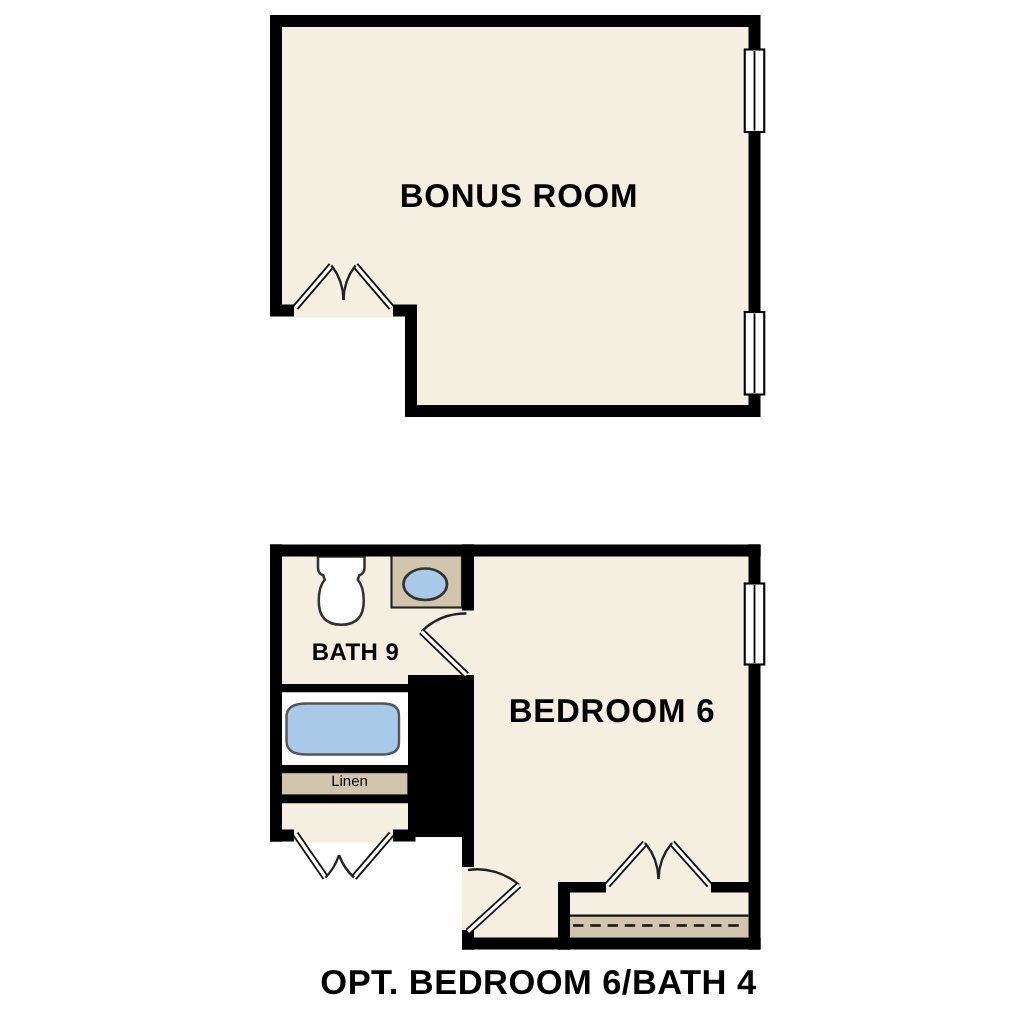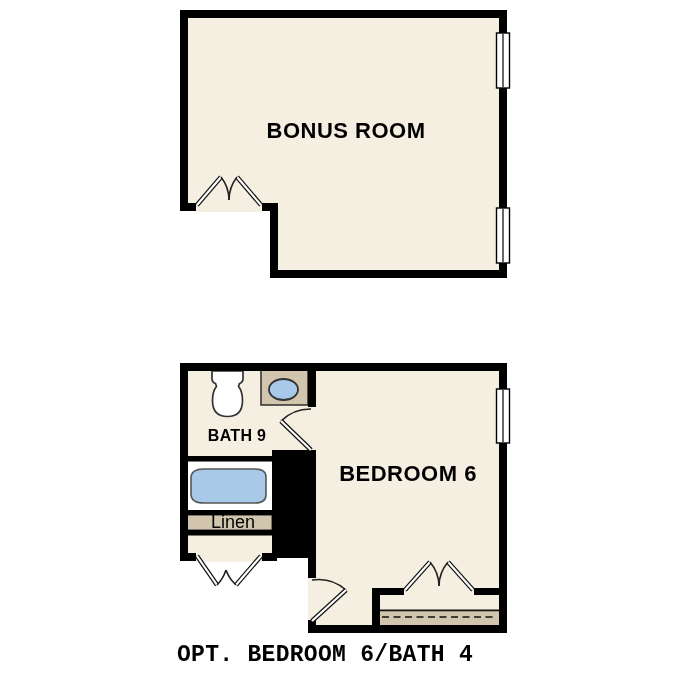--- a/index.html
+++ b/index.html
@@ -7,21 +7,21 @@
     position:relative;width:687px;height:687px;background:#ffffff;overflow:hidden;
     font-family:"Liberation Sans", sans-serif;
   }
   svg{position:absolute;left:0;top:0;}
   .label{
     position:absolute;transform:translate(-50%,-50%);
     color:#000;white-space:nowrap;text-align:center;line-height:1;
   }
   .room-label{font-weight:700;font-size:22px;letter-spacing:.5px;}
   .small-label{font-weight:700;font-size:16px;letter-spacing:.3px;}
-  .tiny-label{font-weight:400;font-size:18px;}
+  .tiny-label{font-weight:400;font-size:10px;}
   .caption{font-weight:700;font-size:23px;letter-spacing:.3px;}
   .wall{fill:#000000;}
   .floor{fill:#f5efe2;}
   .arc{fill:none;stroke:#222222;stroke-width:1.6;}
   .leaf-b{stroke:#111111;stroke-width:4.6;stroke-linecap:butt;}
   .leaf-w{stroke:#ffffff;stroke-width:2.2;stroke-linecap:butt;}
   .win{fill:#ffffff;stroke:#000000;stroke-width:1.4;}
   .win-div{stroke:#000000;stroke-width:1.2;}
 </style>
 </head>
@@ -134,15 +134,15 @@
       <line class="win-div" x1="503" y1="390" x2="503" y2="442"></line>
     </g>
   </g>
 </svg>
 
 <div class="label room-label" style="left:346px;top:131px;">BONUS ROOM</div>
 
 <div class="label small-label" style="left:237px;top:436px;">BATH 9</div>
 <div class="label room-label" style="left:408px;top:474px;">BEDROOM 6</div>
 <div class="label tiny-label" style="left:233px;top:522px;">Linen</div>
-<div class="label caption" style="left:325px;top:655px;font-family:Liberation Mono, monospace;">OPT. BEDROOM 6/BATH 4</div>
+<div class="label caption" style="left:359px;top:655px;">OPT. BEDROOM 6/BATH 4</div>
 
 </div>
 
 </body></html>

